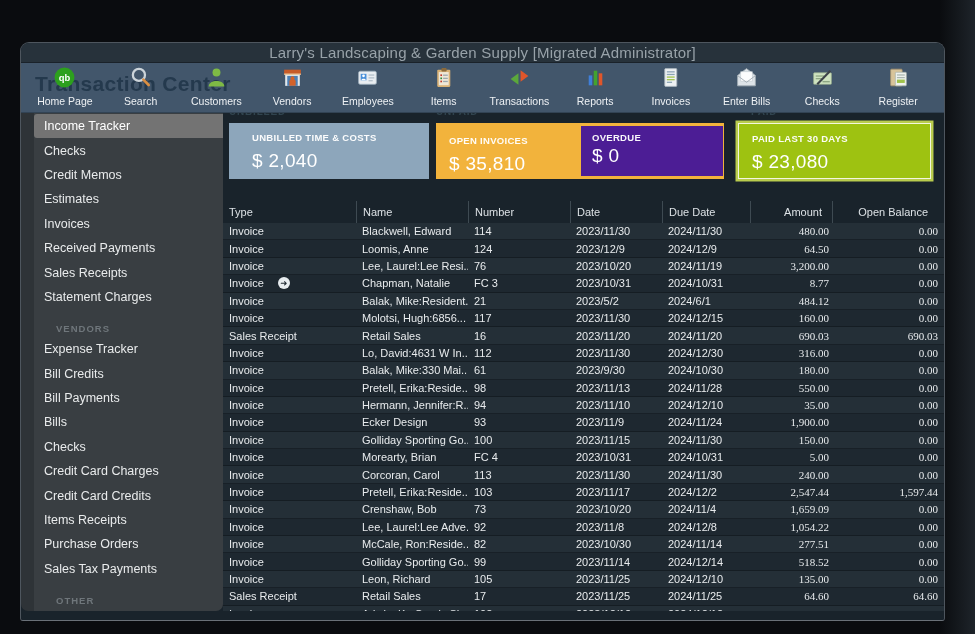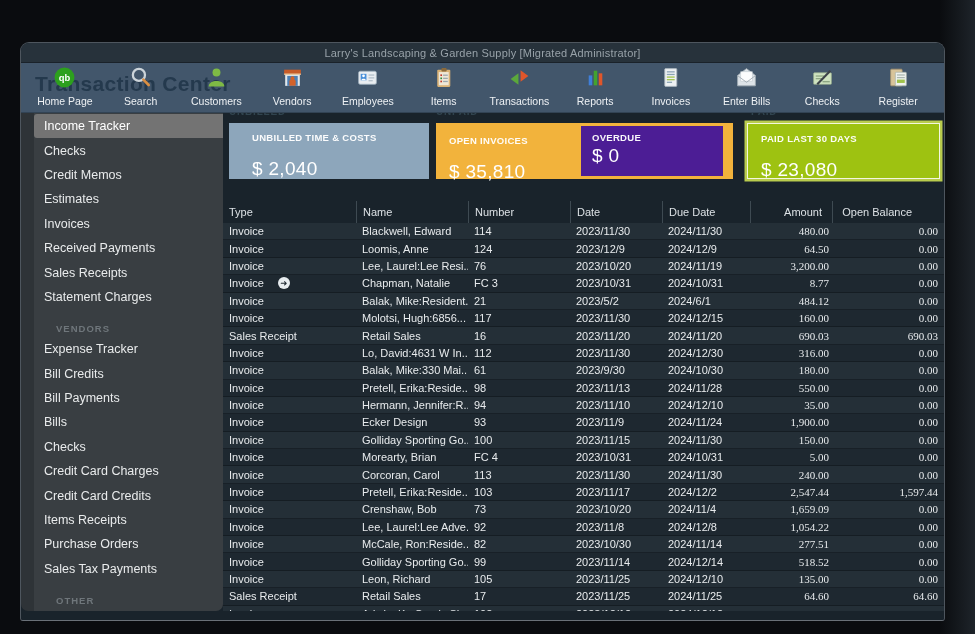--- a/index.html
+++ b/index.html
@@ -7,21 +7,21 @@
     font-family:"Liberation Sans",sans-serif;-webkit-font-smoothing:antialiased;}
   *{box-sizing:border-box;}
 
   .window{position:absolute;left:20px;top:42px;width:925px;height:579px;
     background:#19232b;border:1px solid #4e565e;border-bottom-color:#6a7178;
     border-radius:9px 9px 3px 3px;overflow:hidden;display:flex;flex-direction:column;}
 
   
   .titlebar{height:20px;background:#27323b;border-bottom:1px solid #1a222a;
     display:flex;align-items:center;justify-content:center;flex:0 0 auto;}
-  .titlebar span{font-size:11px;color:#98a2a9;letter-spacing:.2px;}
+  .titlebar span{font-size:15px;color:#98a2a9;letter-spacing:.2px;}
 
   
   .toolbar{height:50px;background:#42566b;flex:0 0 auto;position:relative;
     display:flex;align-items:stretch;padding:0 8px 0 6px;border-bottom:1px solid #324354;}
   .ghost-title{position:absolute;left:14px;top:9px;font-size:21px;font-weight:700;
     color:#24394d;letter-spacing:.3px;z-index:0;}
   .tb-item{flex:1;display:flex;flex-direction:column;align-items:center;
     justify-content:flex-end;padding-bottom:5px;z-index:1;cursor:default;}
   .tb-item svg{width:27px;height:23px;margin-bottom:2px;}
   .tb-item .tb-label{font-size:10.5px;color:#eef1f4;white-space:nowrap;}
@@ -43,39 +43,39 @@
   .ghost-strip{height:5px;overflow:hidden;position:relative;}
   .ghost-strip span{position:absolute;top:-7px;font-size:10px;font-weight:700;
     letter-spacing:.8px;color:#31444f;}
   .ghost-unbilled{left:6px;} .ghost-unpaid{left:213px;} .ghost-paid{left:528px;}
 
   
   .cards{display:flex;margin:5px 0 0 6px;height:56px;align-items:stretch;}
   .card{cursor:pointer;}
   .card-label{font-size:9.5px;font-weight:700;color:rgba(255,255,255,.96);
     letter-spacing:.3px;margin-top:9px;white-space:nowrap;}
-  .card-value{font-size:19px;color:#fff;margin-top:15px;letter-spacing:.3px;}
+  .card-value{font-size:19px;color:#fff;margin-top:7px;letter-spacing:.3px;}
   .card-unbilled{width:200px;background:#8da6bb;padding-left:23px;}
-  .card-pair{display:flex;background:#f2b33c;padding:3px 10px 3px 0;margin-left:7px;}
+  .card-pair{display:flex;background:#f2b33c;padding:3px 1px 3px 0;margin-left:7px;}
   .card-open{width:145px;padding-left:13px;background:transparent;}
   .card-overdue{width:142px;background:#4c1d95;padding-left:11px;}
   .card-overdue .card-label{margin-top:6px;}
   .card-overdue .card-value{margin-top:2px;}
   .card-paid{width:193px;margin-left:14px;background:#9ec211;padding-left:13px;
     border:1.5px solid #f3f6df;box-shadow:0 0 0 2.5px #b9cc4e;}
 
   
   .table{margin-top:22px;}
   .thead,.row{display:grid;grid-template-columns:133px 112px 102px 92px 88px 82px 1fr;}
   .thead{height:22px;align-items:center;}
   .th{font-size:11px;color:#dce1e5;padding-left:6px;height:100%;
     display:flex;align-items:center;}
   .th + .th{border-left:1px solid #3e4a52;}
   .th.num{justify-content:flex-end;padding-right:10px;}
-  .th.bal{padding-right:32px;}
+  .th.bal{padding-right:16px;}
   .rows{height:388px;overflow:hidden;}
   .row{height:17.4px;align-items:center;border-bottom:1px solid rgba(10,16,21,.45);
     cursor:default;}
   .row.odd{background:#242f37;} .row.even{background:#1e2830;}
   .cell{font-size:11px;color:#e8ebed;padding-left:6px;white-space:nowrap;
     overflow:hidden;display:flex;align-items:center;}
   .cell.num{justify-content:flex-end;padding-right:3px;font-family:Liberation Serif, serif;}
   .cell.bal{justify-content:flex-end;padding-right:6px;}
   .arrow-badge{display:inline-flex;align-items:center;justify-content:center;
     width:12px;height:12px;border-radius:50%;background:#e7ecef;color:#202a32;

